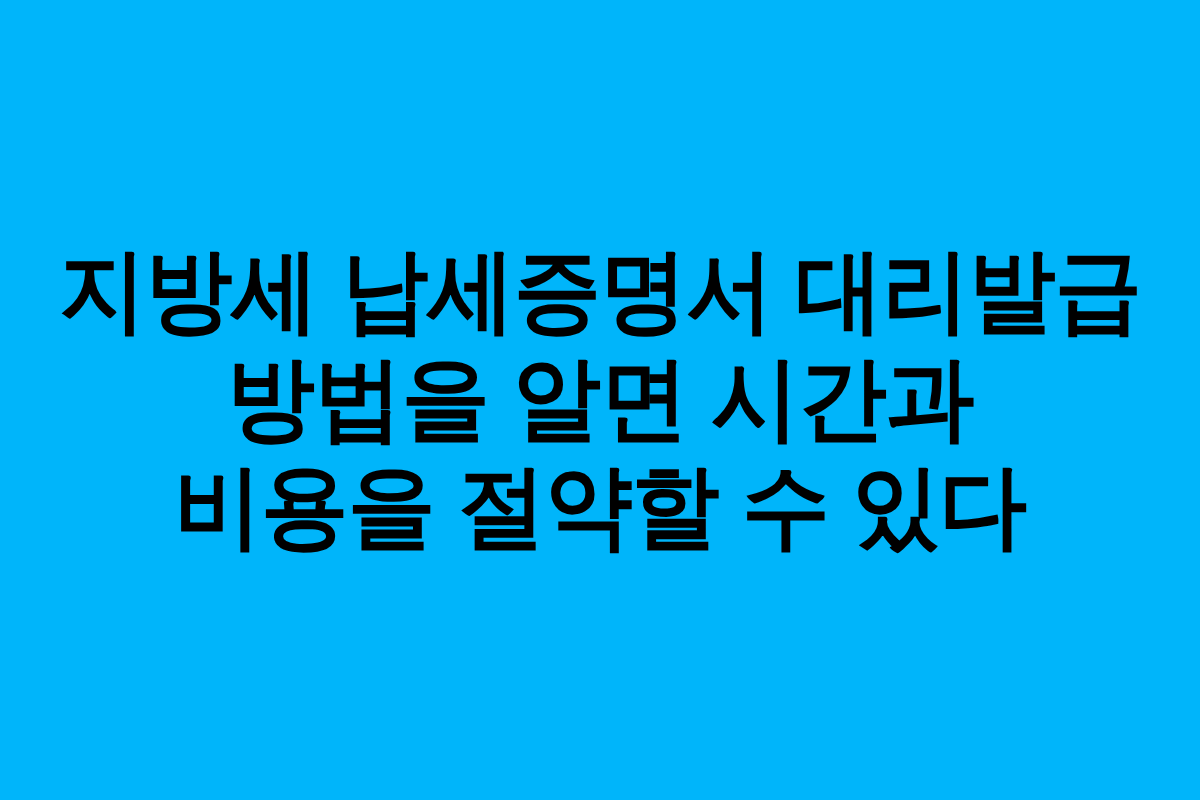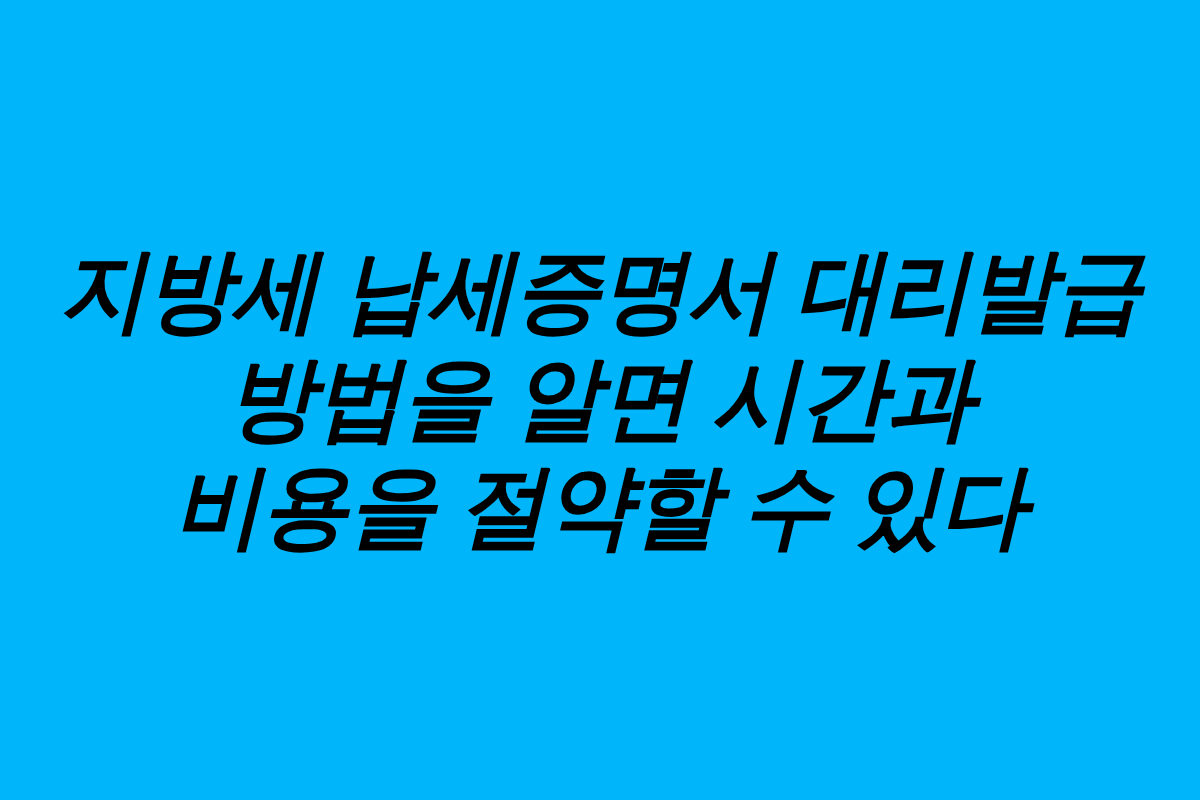--- a/index.html
+++ b/index.html
@@ -18,21 +18,20 @@
 
   #banner {
     position: relative;
     width: 1200px;
     height: 800px;
     background: #00b5fa;
     display: flex;
     align-items: center;
     justify-content: flex-start;
     box-sizing: border-box;
-    font-style: italic;
   }
 
   #headline {
     display: block;
     width: 100%;
     text-align: center;
     color: #000000;
     font-family: "Liberation Sans", "DejaVu Sans", sans-serif;
     font-weight: 700;
     font-size: 92px;

